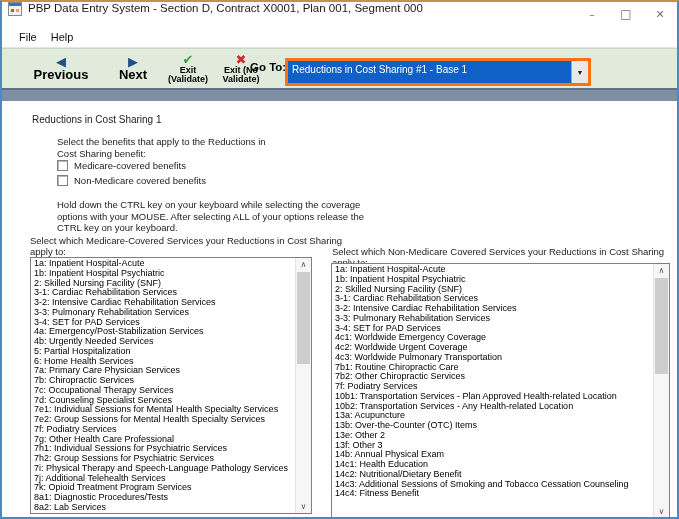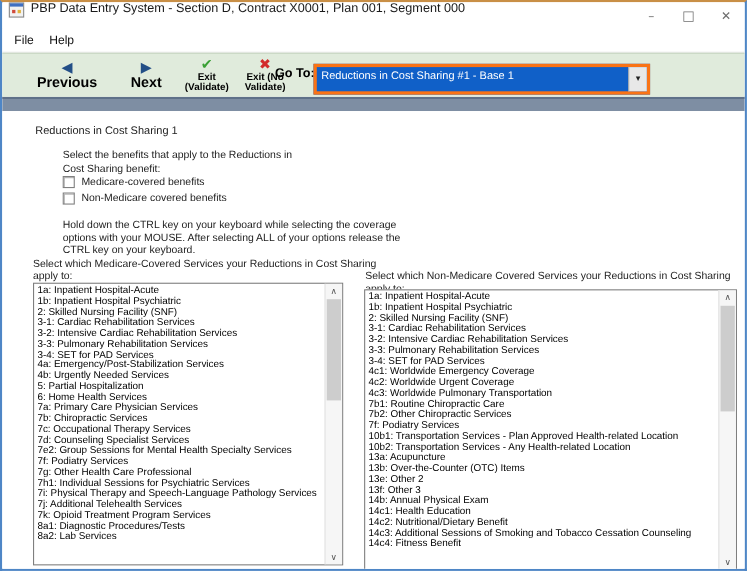--- a/index.html
+++ b/index.html
@@ -11,21 +11,21 @@
   .app-icon{width:14px;height:14px;margin:0 6px 0 6px;position:relative;flex:0 0 auto;}
   .app-icon .frame{position:absolute;inset:0;border:1px solid #8a8a8a;background:#f2f2f2;}
   .app-icon .bar{position:absolute;left:1px;right:1px;top:1px;height:3px;background:#3f6fc2;}
   .app-icon .px1{position:absolute;left:3px;top:7px;width:3px;height:3px;background:#d04a3a;}
   .app-icon .px2{position:absolute;left:8px;top:7px;width:3px;height:3px;background:#e0b23c;}
   .title-text{font-size:11.5px;color:#1a1a1a;white-space:nowrap;}
   .win-controls{margin-left:auto;display:flex;height:100%;}
   .win-btn{width:34px;height:100%;display:flex;align-items:center;justify-content:center;font-size:11px;color:#707070;font-family:"DejaVu Sans",sans-serif;}
   .win-btn.max{font-size:12px;}
   
-  .menubar{height:21px;display:flex;align-items:center;background:#fff;padding-left:4px;border-bottom:1px solid #e6e6e6;}
+  .menubar{height:21px;display:flex;align-items:center;background:#fff;padding-left:10px;border-bottom:1px solid #e6e6e6;}
   .menu-item{font-size:11px;color:#111;padding:2px 7px;}
   
   .toolbar{position:relative;height:39px;background:#e0ebdc;border-top:1px solid #c9d8c4;}
   .tbtn{position:absolute;top:1px;height:37px;display:flex;flex-direction:column;align-items:center;justify-content:center;text-align:center;}
   .tbtn .ticon{line-height:13px;font-size:13px;}
   .arrow-ic{color:#234f87;font-size:13px;font-family:"DejaVu Sans",sans-serif;}
   .check-ic{color:#3aa035;font-size:11px;font-weight:bold;font-family:"DejaVu Sans",sans-serif;}
   .x-ic{color:#d22b2b;font-size:11px;font-weight:bold;font-family:"DejaVu Sans",sans-serif;}
   .tlabel-big{font-size:13px;font-weight:bold;color:#000;line-height:14px;}
   .tlabel-small{font-size:9px;font-weight:bold;color:#000;line-height:9.5px;white-space:pre-line;}
@@ -145,24 +145,26 @@
           <div class="list-item">3-3: Pulmonary Rehabilitation Services</div>
           <div class="list-item">3-4: SET for PAD Services</div>
           <div class="list-item">4a: Emergency/Post-Stabilization Services</div>
           <div class="list-item">4b: Urgently Needed Services</div>
           <div class="list-item">5: Partial Hospitalization</div>
           <div class="list-item">6: Home Health Services</div>
           <div class="list-item">7a: Primary Care Physician Services</div>
           <div class="list-item">7b: Chiropractic Services</div>
           <div class="list-item">7c: Occupational Therapy Services</div>
           <div class="list-item">7d: Counseling Specialist Services</div>
+          <div class="list-item">7e1: Individual Sessions for Mental Health Specialty Services</div>
           <div class="list-item">7e2: Group Sessions for Mental Health Specialty Services</div>
           <div class="list-item">7f: Podiatry Services</div>
           <div class="list-item">7g: Other Health Care Professional</div>
           <div class="list-item">7h1: Individual Sessions for Psychiatric Services</div>
+          <div class="list-item">7h2: Group Sessions for Psychiatric Services</div>
           <div class="list-item">7i: Physical Therapy and Speech-Language Pathology Services</div>
           <div class="list-item">7j: Additional Telehealth Services</div>
           <div class="list-item">7k: Opioid Treatment Program Services</div>
           <div class="list-item">8a1: Diagnostic Procedures/Tests</div>
           <div class="list-item">8a2: Lab Services</div>
         </div>
       <div class="vscroll">
         <div class="scroll-arrow up">∧</div>
         <div class="scroll-thumb thumb-left"></div>
         <div class="scroll-arrow down">∨</div>

